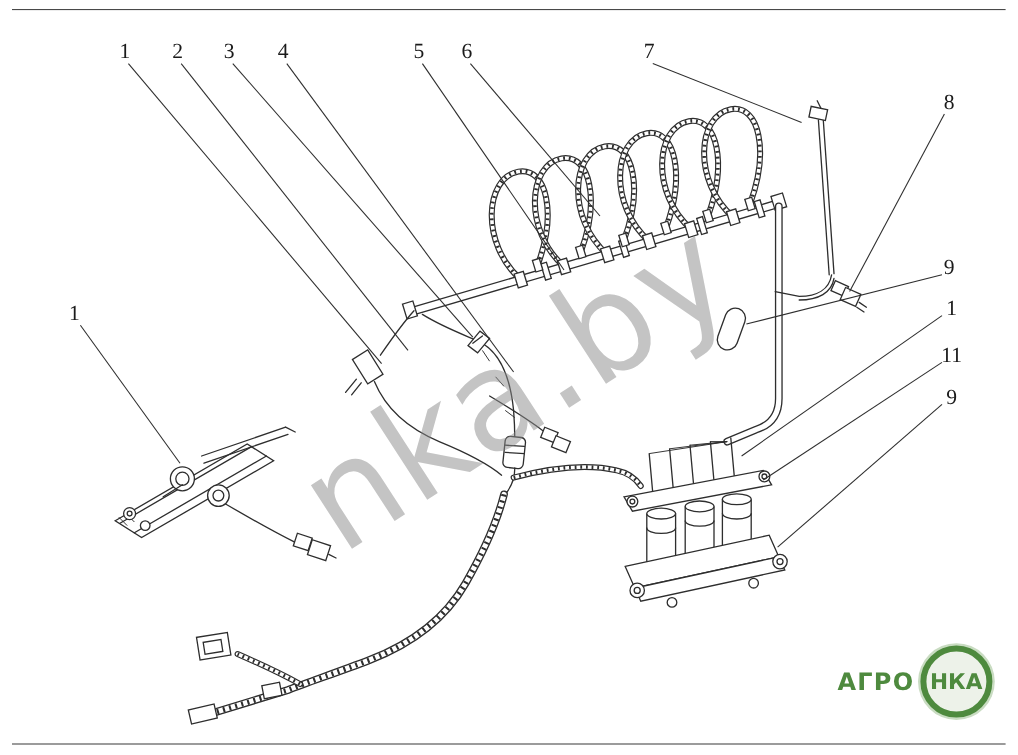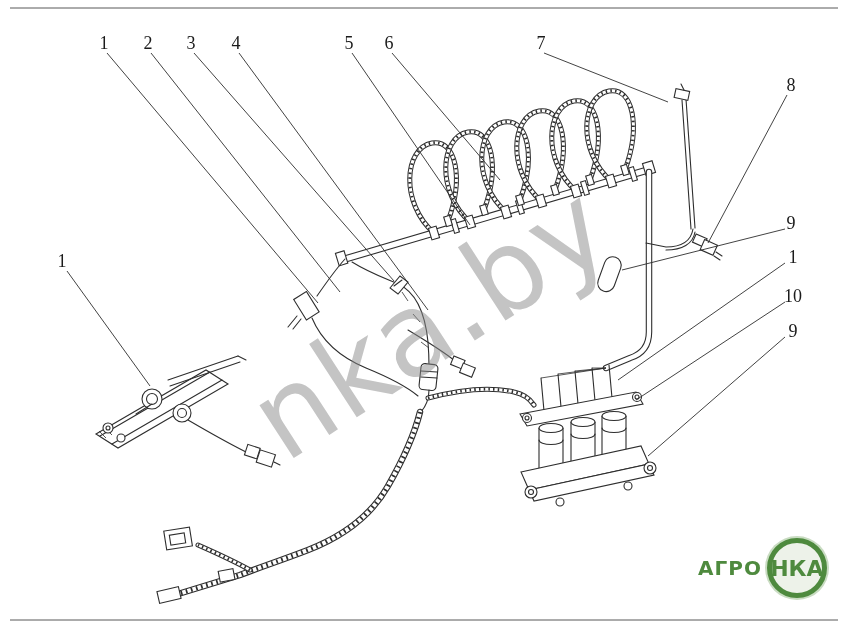--- a/index.html
+++ b/index.html
@@ -25,21 +25,21 @@
              transform:rotate(-33deg);font-size:115px;letter-spacing:2px;
              font-family:"DejaVu Sans", sans-serif;color:#8a8a8a;opacity:0.5;
              pointer-events:none;white-space:nowrap;}
   
   .logo{position:absolute;left:698px;top:538px;display:flex;align-items:center;gap:5px;}
   .logo-text{font-family:"DejaVu Sans", sans-serif;font-weight:bold;font-size:20px;
              letter-spacing:1px;color:#4e8a3e;}
   .logo-badge{width:50px;height:50px;border-radius:50%;border:5px solid #4e8a3e;
               background:#edf2e9;display:flex;align-items:center;justify-content:center;
               box-shadow:0 0 0 2px #c9dcc2;}
-  .logo-badge span{font-family:"DejaVu Sans", sans-serif;font-weight:bold;font-size:22px;
+  .logo-badge span{font-family:"DejaVu Sans", sans-serif;font-weight:bold;font-size:18px;
               color:#4e8a3e;}
 </style>
 </head>
 <body>
 
 <div class="stage">
 
   <svg class="art" width="848" height="629" viewBox="0 0 848 629">
     <defs>
       <path id="lp1" d="M434,233 C400,203 404,148 432,143 C456,139 464,178 448,221"></path>
@@ -249,21 +249,21 @@
   <div class="callout" style="left:104px;top:43px">1</div>
   <div class="callout" style="left:148px;top:43px">2</div>
   <div class="callout" style="left:191px;top:43px">3</div>
   <div class="callout" style="left:236px;top:43px">4</div>
   <div class="callout" style="left:349px;top:43px">5</div>
   <div class="callout" style="left:389px;top:43px">6</div>
   <div class="callout" style="left:541px;top:43px">7</div>
   <div class="callout" style="left:791px;top:85px">8</div>
   <div class="callout" style="left:791px;top:223px">9</div>
   <div class="callout" style="left:793px;top:257px">1</div>
-  <div class="callout" style="left:793px;top:296px">10</div>
+  <div class="callout" style="left:793px;top:296px">11</div>
   <div class="callout" style="left:793px;top:331px">9</div>
   <div class="callout" style="left:62px;top:261px">1</div>
 
   <div class="logo">
     <span class="logo-text">АГРО</span>
     <span class="logo-badge">
       <span>НКА</span>
     </span>
   </div>
 

